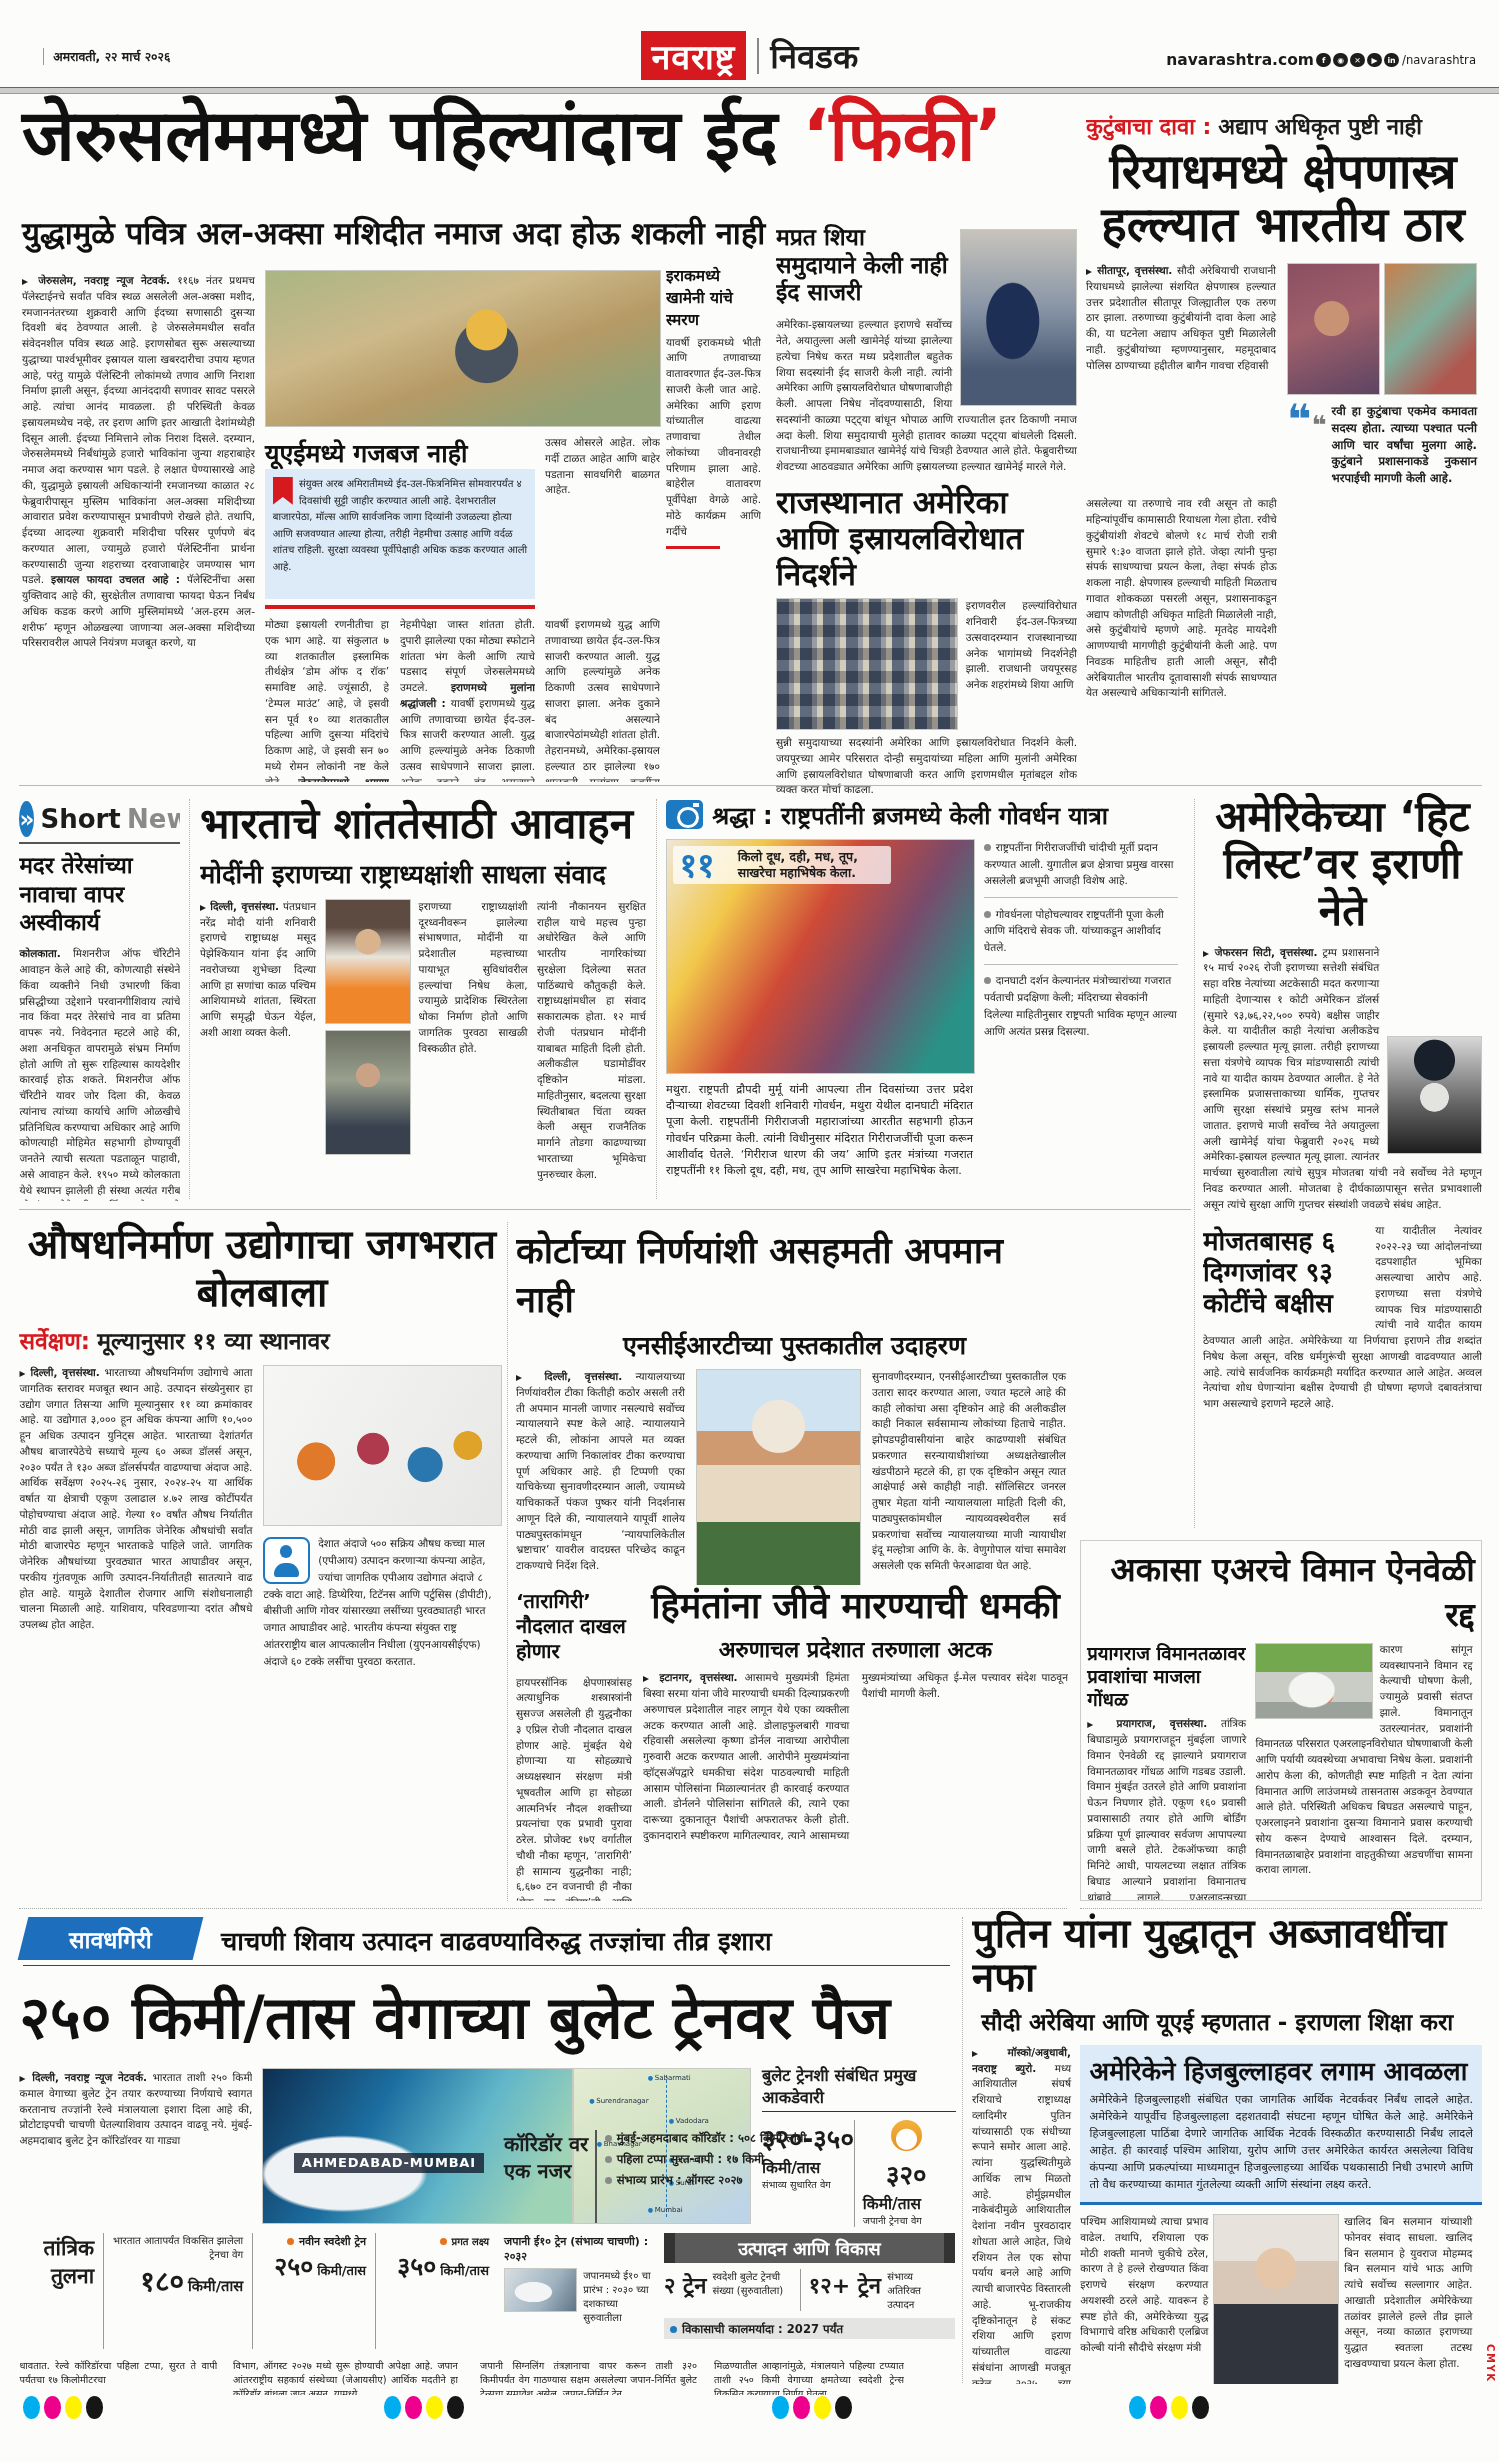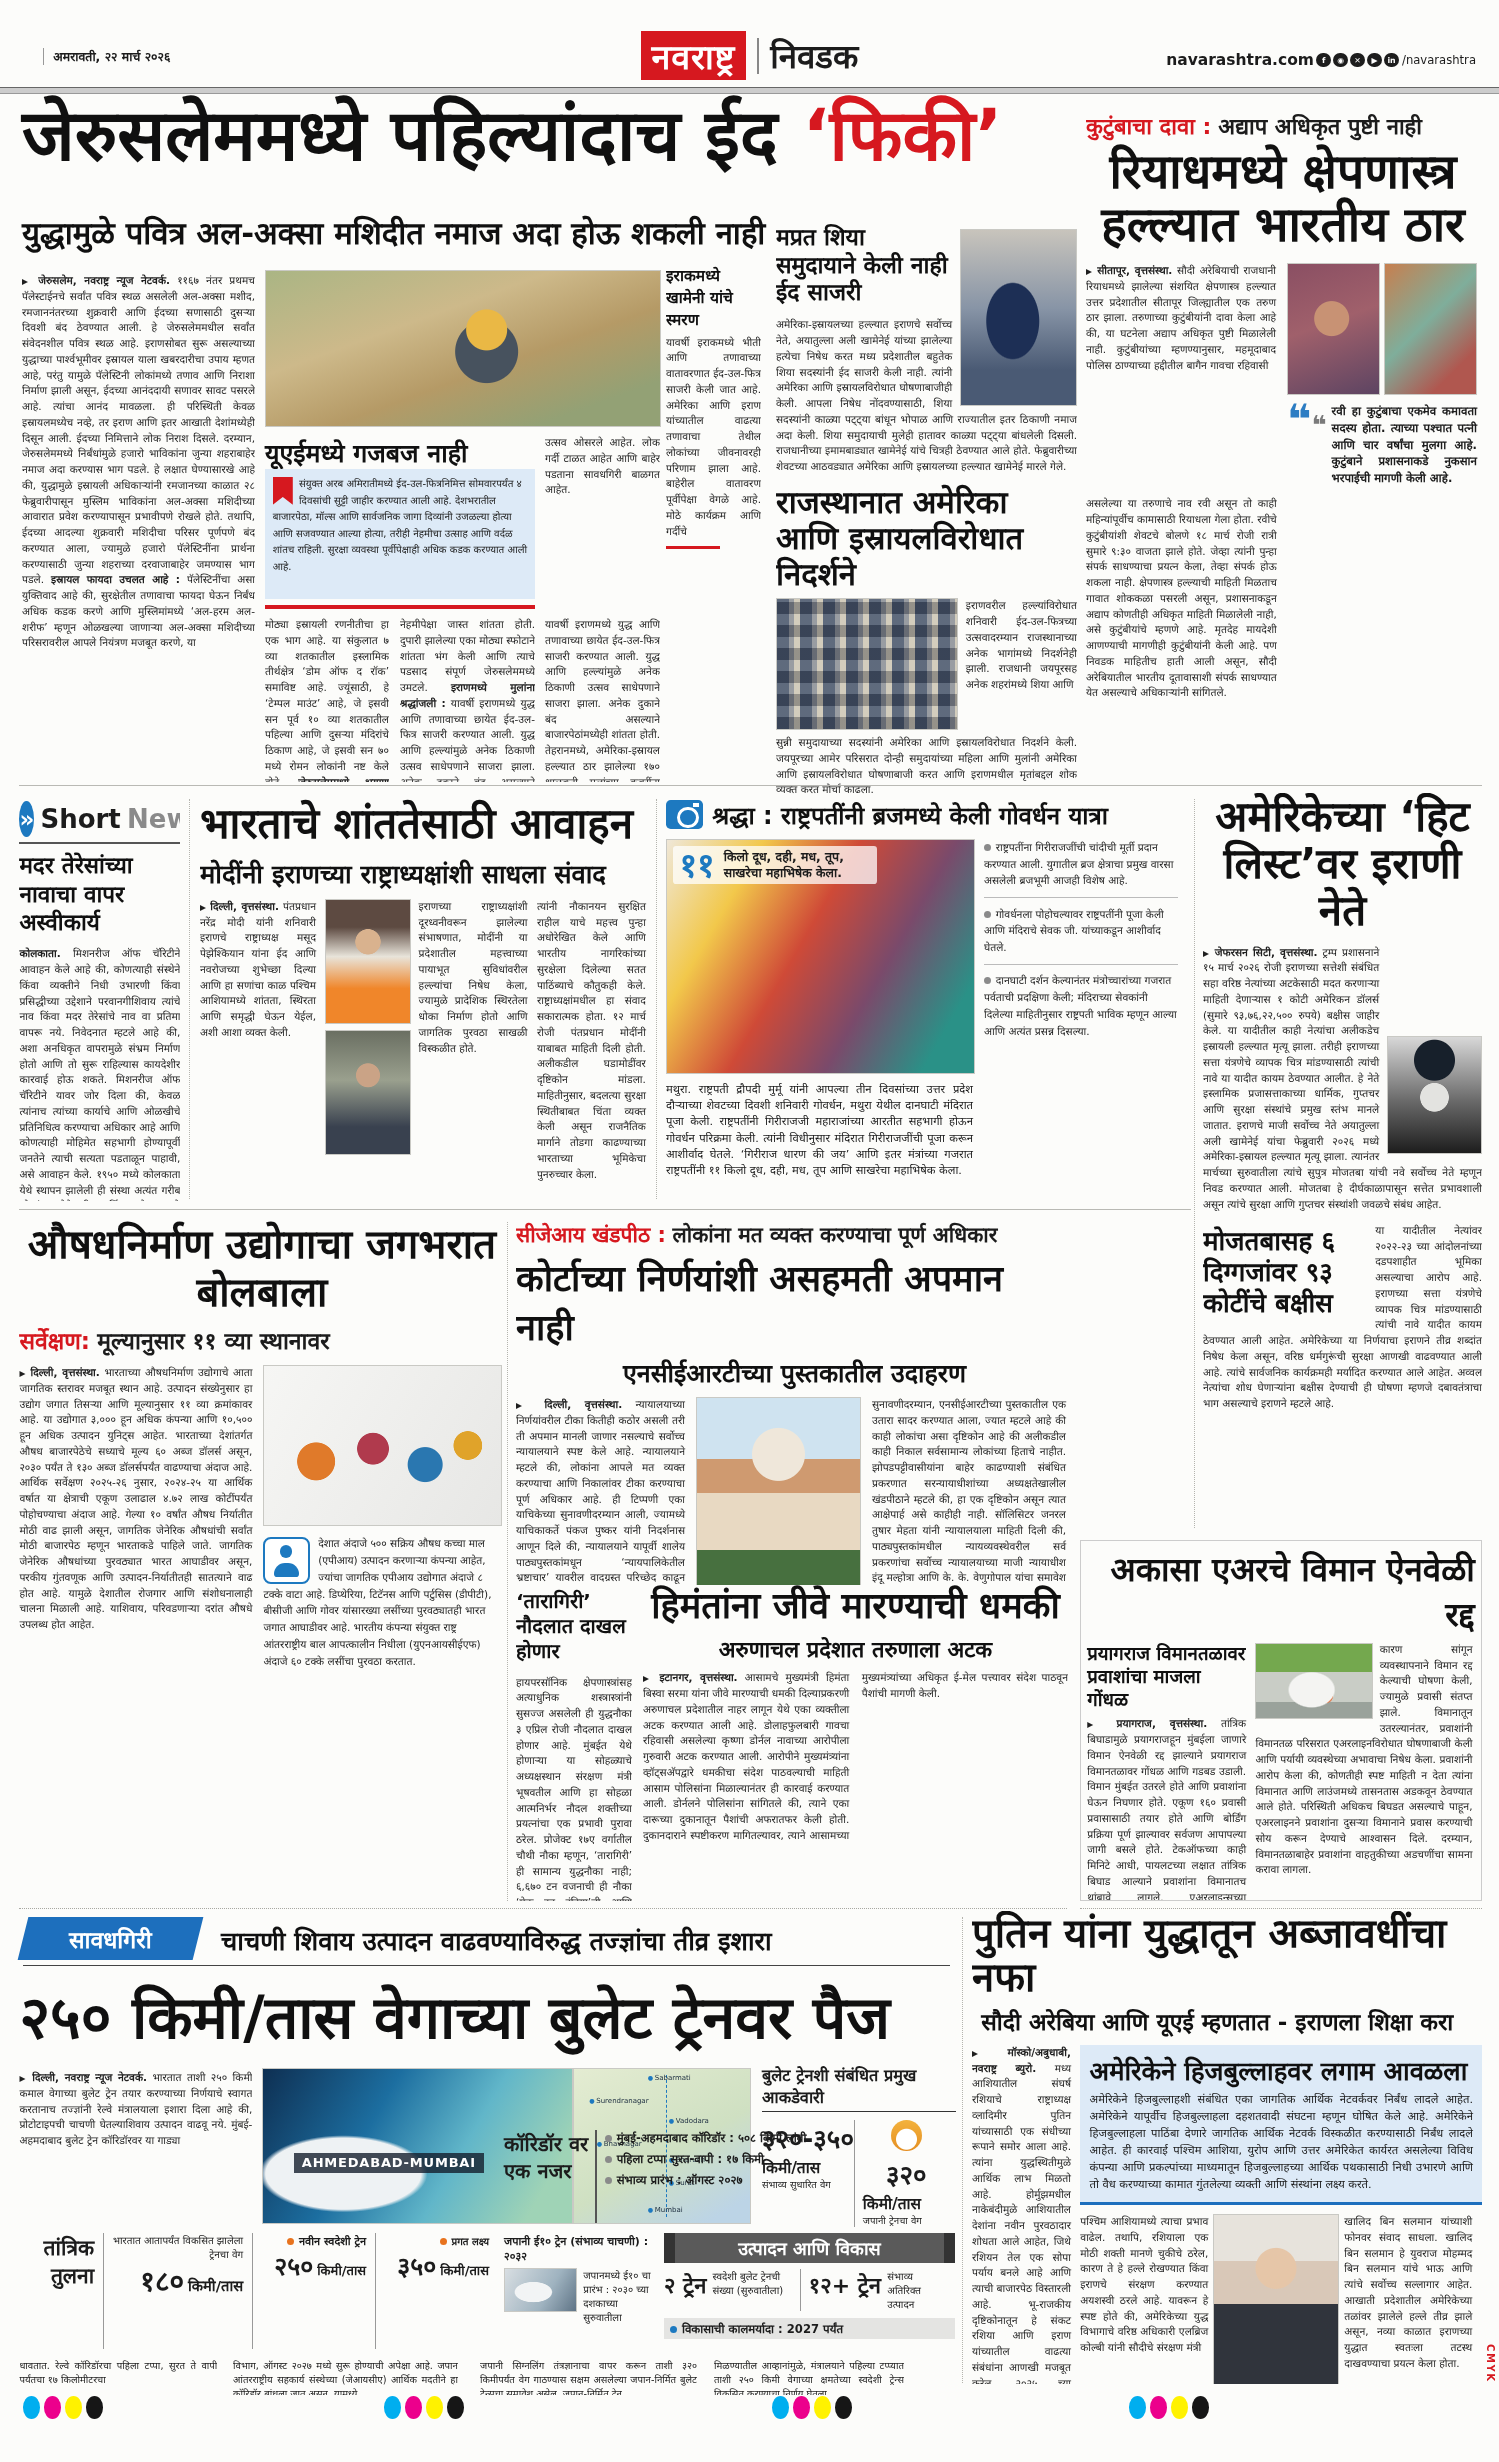--- a/index.html
+++ b/index.html
@@ -186,21 +186,21 @@
   <div class="abs dotv" style="left:656px;top:799px;height:400px;"></div>
 
   <div class="abs" style="left:666px;top:798px;width:521px;height:404px;overflow:hidden;">
     <div style="display:flex;align-items:center;gap:9.3px;">
       <span class="cam"></span>
       <h3 class="hl" style="font-size:24px;margin:0;">श्रद्धा : राष्ट्रपतींनी ब्रजमध्ये केली गोवर्धन यात्रा</h3>
     </div>
     <div style="display:flex;gap:11px;margin-top:7.8px;">
       <div style="width:307px;">
         <div class="photo ph-gov" style="width:307px;height:233px;">
-          <div style="position:absolute;left:6.2px;top:6.2px;display:flex;gap:9px;align-items:flex-start;background:rgba(255,255,255,.75);padding:3.1px 6.2px;border-radius:3.1px;">
+          <div style="position:absolute;left:6.2px;top:6.2px;display:flex;gap:23px;align-items:flex-start;background:rgba(255,255,255,.75);padding:3.1px 6.2px;border-radius:3.1px;">
             <span style="font-size:34px;font-weight:bold;color:#1d79c0;line-height:.95;">११</span>
             <span style="font-size:12.4px;font-weight:bold;width:147px;line-height:1.3;">किलो दूध, दही, मध, तूप, साखरेचा महाभिषेक केला.</span>
           </div>
         </div>
         <p style="font-size:11.3px;font-weight:500;line-height:1.45;text-align:justify;margin:7.8px 0 0 0;">मथुरा. राष्ट्रपती द्रौपदी मुर्मू यांनी आपल्या तीन दिवसांच्या उत्तर प्रदेश दौऱ्याच्या शेवटच्या दिवशी शनिवारी गोवर्धन, मथुरा येथील दानघाटी मंदिरात पूजा केली. राष्ट्रपतींनी गिरीराजजी महाराजांच्या आरतीत सहभागी होऊन गोवर्धन परिक्रमा केली. त्यांनी विधीनुसार मंदिरात गिरीराजजींची पूजा करून आशीर्वाद घेतले. ‘गिरीराज धारण की जय’ आणि इतर मंत्रांच्या गजरात राष्ट्रपतींनी ११ किलो दूध, दही, मध, तूप आणि साखरेचा महाभिषेक केला.</p>
       </div>
       <div style="width:194px;">
         <div style="border-bottom:0.8px solid #bbb;padding:0 0 7.8px 0;"><span class="dot" style="background:#8a8a8a;"></span><span class="bt">राष्ट्रपतींना गिरीराजजींची चांदीची मूर्ती प्रदान करण्यात आली. युगातील ब्रज क्षेत्राचा प्रमुख वारसा असलेली ब्रजभूमी आजही विशेष आहे.</span></div>
         <div style="border-bottom:0.8px solid #bbb;padding:7.8px 0;"><span class="dot" style="background:#8a8a8a;"></span><span class="bt">गोवर्धनला पोहोचल्यावर राष्ट्रपतींनी पूजा केली आणि मंदिराचे सेवक जी. यांच्याकडून आशीर्वाद घेतले.</span></div>
         <div style="padding:7.8px 0;"><span class="dot" style="background:#8a8a8a;"></span><span class="bt">दानघाटी दर्शन केल्यानंतर मंत्रोच्चारांच्या गजरात पर्वताची प्रदक्षिणा केली; मंदिराच्या सेवकांनी दिलेल्या माहितीनुसार राष्ट्रपती भाविक म्हणून आल्या आणि अत्यंत प्रसन्न दिसल्या.</span></div>
@@ -232,24 +232,20 @@
         <div style="margin-top:9.3px;">
           <span class="pharmic"></span>
           <span class="bt">देशात अंदाजे ५०० सक्रिय औषध कच्चा माल (एपीआय) उत्पादन करणाऱ्या कंपन्या आहेत, ज्यांचा जागतिक एपीआय उद्योगात अंदाजे ८ टक्के वाटा आहे. डिप्थेरिया, टिटॅनस आणि पर्टुसिस (डीपीटी), बीसीजी आणि गोवर यांसारख्या लसींच्या पुरवठ्यातही भारत जगात आघाडीवर आहे. भारतीय कंपन्या संयुक्त राष्ट्र आंतरराष्ट्रीय बाल आपत्कालीन निधीला (युएनआयसीईएफ) अंदाजे ६० टक्के लसींचा पुरवठा करतात.</span>
         </div>
       </div>
     </div>
   </div>
   <div class="abs dotv" style="left:507px;top:1222px;height:679px;"></div>
 
   <div class="abs" style="left:516px;top:1220px;width:557px;height:365px;overflow:hidden;">
-    <div style="font-size:21px;">
-      <span class="kick red">सीजेआय खंडपीठ :</span>
-      <span class="kick">लोकांना मत व्यक्त करण्याचा पूर्ण अधिकार</span>
-    </div>
     <h2 class="hl" style="font-size:36px;margin:4.7px 0;">कोर्टाच्या निर्णयांशी असहमती अपमान नाही</h2>
     <h3 class="hl" style="font-size:25px;text-align:center;margin:3.1px 0 7.8px 0;">एनसीईआरटीच्या पुस्तकातील उदाहरण</h3>
     <div style="display:flex;gap:11px;">
       <p class="bt" style="width:169px;margin:0;"><b class="arr">दिल्ली, वृत्तसंस्था.</b> <span>न्यायालयाच्या निर्णयांवरील टीका कितीही कठोर असली तरी ती अपमान मानली जाणार नसल्याचे सर्वोच्च न्यायालयाने स्पष्ट केले आहे. न्यायालयाने म्हटले की, लोकांना आपले मत व्यक्त करण्याचा आणि निकालांवर टीका करण्याचा पूर्ण अधिकार आहे. ही टिप्पणी एका याचिकेच्या सुनावणीदरम्यान आली, ज्यामध्ये याचिकाकर्ते पंकज पुष्कर यांनी निदर्शनास आणून दिले की, न्यायालयाने यापूर्वी शालेय पाठ्यपुस्तकांमधून ‘न्यायपालिकेतील भ्रष्टाचार’ यावरील वादग्रस्त परिच्छेद काढून टाकण्याचे निर्देश दिले.</span></p>
       <div class="photo ph-court" style="width:163px;height:217px;flex:0 0 auto;"></div>
       <p class="bt" style="width:194px;margin:0;">सुनावणीदरम्यान, एनसीईआरटीच्या पुस्तकातील एक उतारा सादर करण्यात आला, ज्यात म्हटले आहे की काही लोकांचा असा दृष्टिकोन आहे की अलीकडील काही निकाल सर्वसामान्य लोकांच्या हिताचे नाहीत. झोपडपट्टीवासीयांना बाहेर काढण्याशी संबंधित प्रकरणात सरन्यायाधीशांच्या अध्यक्षतेखालील खंडपीठाने म्हटले की, हा एक दृष्टिकोन असून त्यात आक्षेपार्ह असे काहीही नाही. सॉलिसिटर जनरल तुषार मेहता यांनी न्यायालयाला माहिती दिली की, पाठ्यपुस्तकांमधील न्यायव्यवस्थेवरील सर्व प्रकरणांचा सर्वोच्च न्यायालयाच्या माजी न्यायाधीश इंदू मल्होत्रा आणि के. के. वेणुगोपाल यांचा समावेश असलेली एक समिती फेरआढावा घेत आहे.</p>
     </div>
   </div>
 
   <div class="abs" style="left:516px;top:1589px;width:116px;height:312px;overflow:hidden;">

